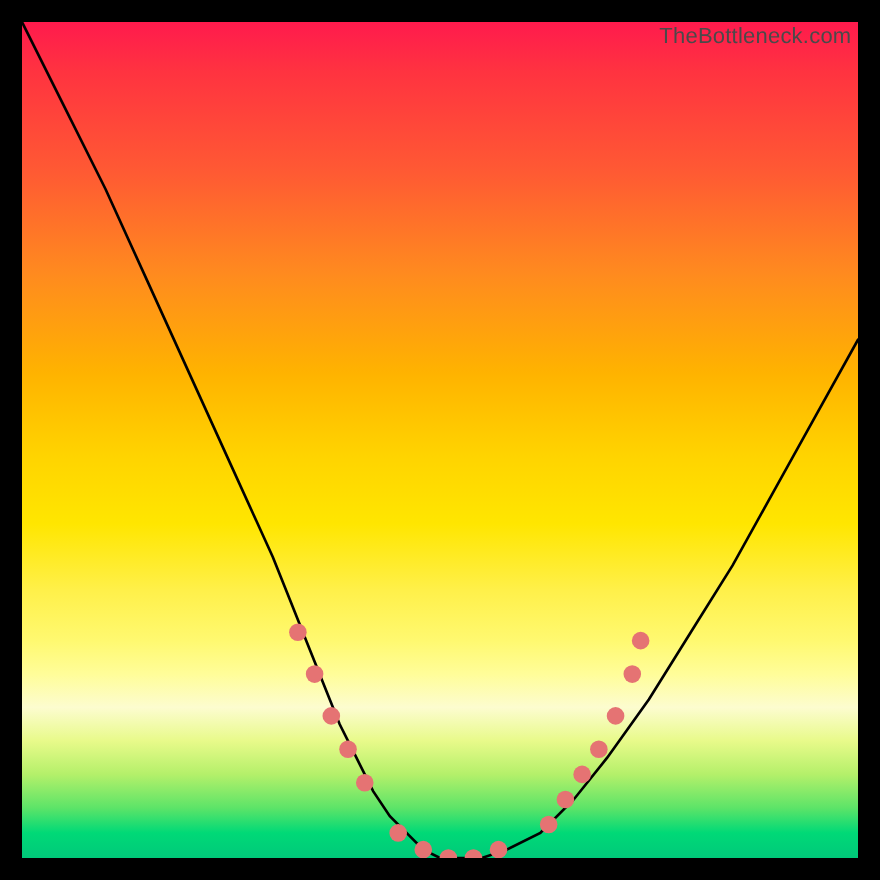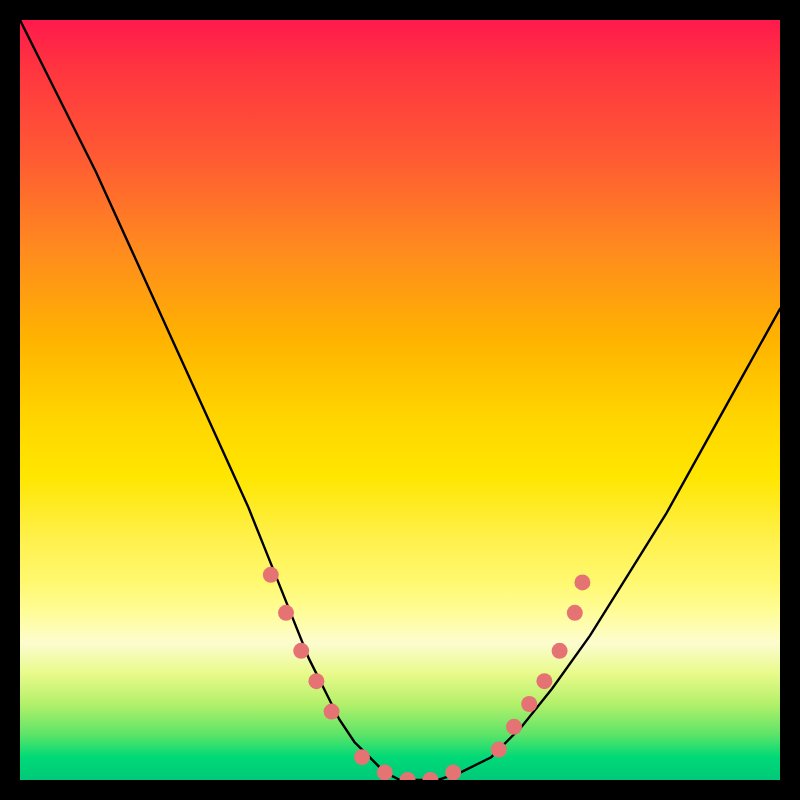--- a/index.html
+++ b/index.html
@@ -58,20 +58,21 @@
     top: 0;
     width: 760px;
     height: 760px;
   }
 </style>
 </head>
 <body>
 
 <div class="frame">
   <div class="plot">
+    <div class="watermark">TheBottleneck.com</div>
     <svg class="curve" viewBox="0 0 760 760" preserveAspectRatio="none">
       <path fill="none" stroke="#000" stroke-width="2.4" stroke-linecap="round" d="M0.0 0.0 L38.0 76.0 L76.0 152.0 L114.0 235.6 L152.0 319.2 L190.0 402.8 L228.0 486.4 L243.2 524.4 L258.4 562.4 L273.6 600.4 L288.8 638.4 L304.0 668.8 L319.2 699.2 L334.4 722.0 L349.6 737.2 L364.8 752.4 L380.0 760.0 L395.2 760.0 L418.0 760.0 L440.8 752.4 L471.2 737.2 L501.6 706.8 L532.0 668.8 L570.0 615.6 L608.0 554.8 L646.0 494.0 L684.0 425.6 L722.0 357.2 L760.0 288.8"></path>
       <g>
           <circle cx="250.8" cy="554.8" r="8" fill="#e57373"></circle>
           <circle cx="266.0" cy="592.8" r="8" fill="#e57373"></circle>
           <circle cx="281.2" cy="630.8" r="8" fill="#e57373"></circle>
           <circle cx="296.4" cy="661.2" r="8" fill="#e57373"></circle>
           <circle cx="311.6" cy="691.6" r="8" fill="#e57373"></circle>
           <circle cx="342.0" cy="737.2" r="8" fill="#e57373"></circle>
           <circle cx="364.8" cy="752.4" r="8" fill="#e57373"></circle>

